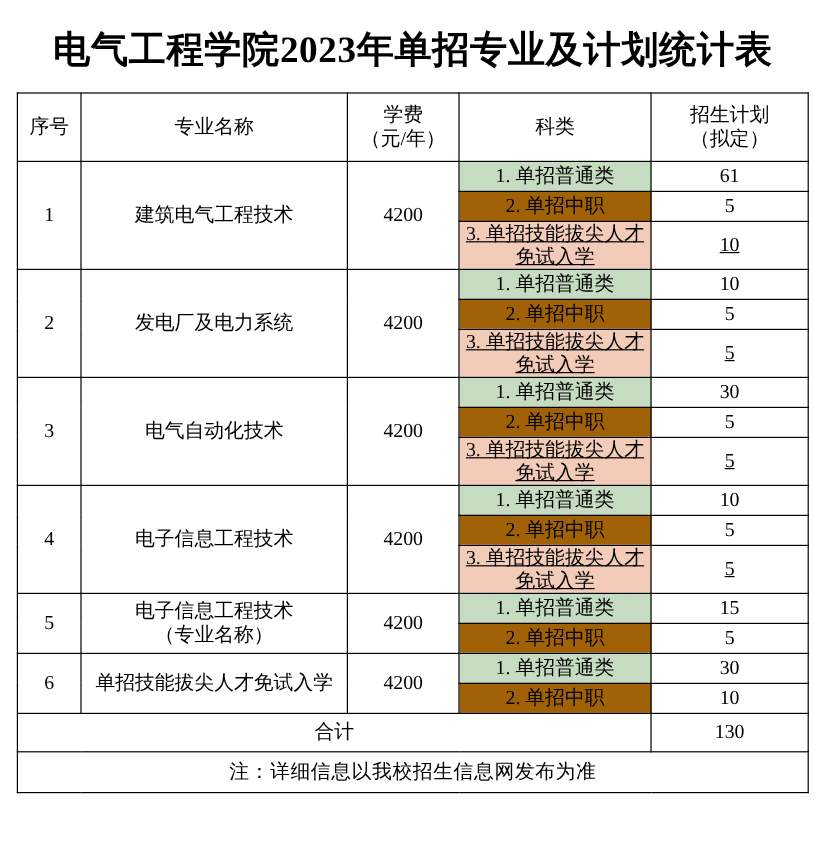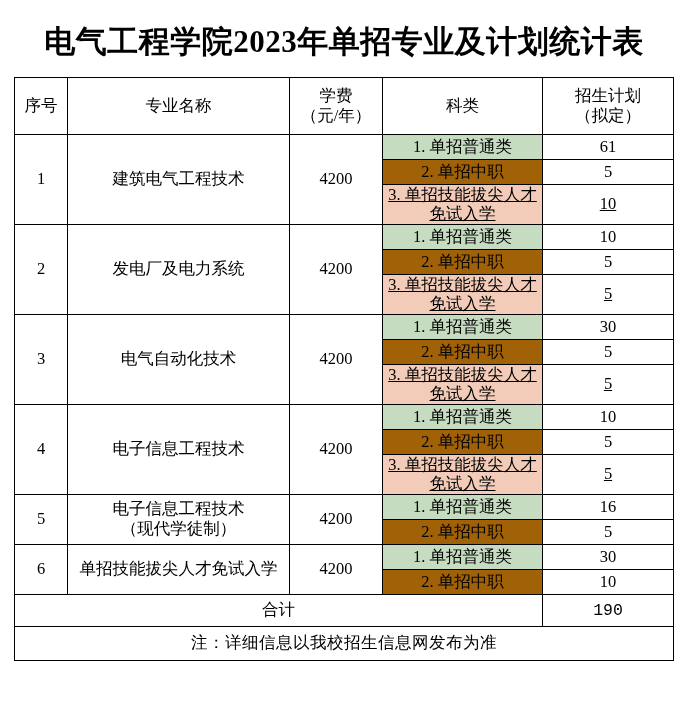--- a/index.html
+++ b/index.html
@@ -64,21 +64,21 @@
   td.kind.green { background: #c6dcc0; }
   td.kind.yellow { background: #a16207; }
   td.kind.pink { background: #f2ccb8; }
 
   .r-tall { height: 36px; text-decoration: underline; }
   .r-short { height: 25px; }
   .r-mid { height: 25px; }
 
   td.plan { font-size: 16.5px; }
   td.name { font-size: 16.5px; line-height: 1.25; }
-  td.total-label { font-size: 16.5px; height: 32px; font-family: Liberation Mono, monospace; }
+  td.total-label { font-size: 16.5px; height: 32px; }
   td.note {
     font-size: 16.5px;
     height: 34px;
     letter-spacing: 0.5px;
   }
 </style>
 </head>
 <body>
 
 <div id="page">
@@ -171,46 +171,46 @@
       </tr>
       <tr>
         <td class="kind pink r-tall">3. 单招技能拔尖人才免试入学</td>
         <td class="plan r-tall">5</td>
       </tr>
 
       <tr>
         <td class="r-mid" rowspan="2">5</td>
         <td class="name" rowspan="2">
           <div>电子信息工程技术</div>
-          <div>（现代学徒制）</div>
+          <div>（专业名称）</div>
         </td>
         <td rowspan="2">4200</td>
         <td class="kind green r-mid">1. 单招普通类</td>
-        <td class="plan r-mid">16</td>
+        <td class="plan r-mid">15</td>
       </tr>
       <tr>
         <td class="kind yellow r-mid">2. 单招中职</td>
         <td class="plan r-mid">5</td>
       </tr>
 
       <tr>
         <td class="r-mid" rowspan="2">6</td>
         <td class="name" rowspan="2">单招技能拔尖人才免试入学</td>
         <td rowspan="2">4200</td>
         <td class="kind green r-mid">1. 单招普通类</td>
         <td class="plan r-mid">30</td>
       </tr>
       <tr>
         <td class="kind yellow r-mid">2. 单招中职</td>
         <td class="plan r-mid">10</td>
       </tr>
 
       <tr>
         <td class="total-label" colspan="4">合计</td>
-        <td class="total-label">190</td>
+        <td class="total-label">130</td>
       </tr>
 
       <tr>
         <td class="note" colspan="5">注：详细信息以我校招生信息网发布为准</td>
       </tr>
 
     </tbody>
   </table>
 </div>
 

